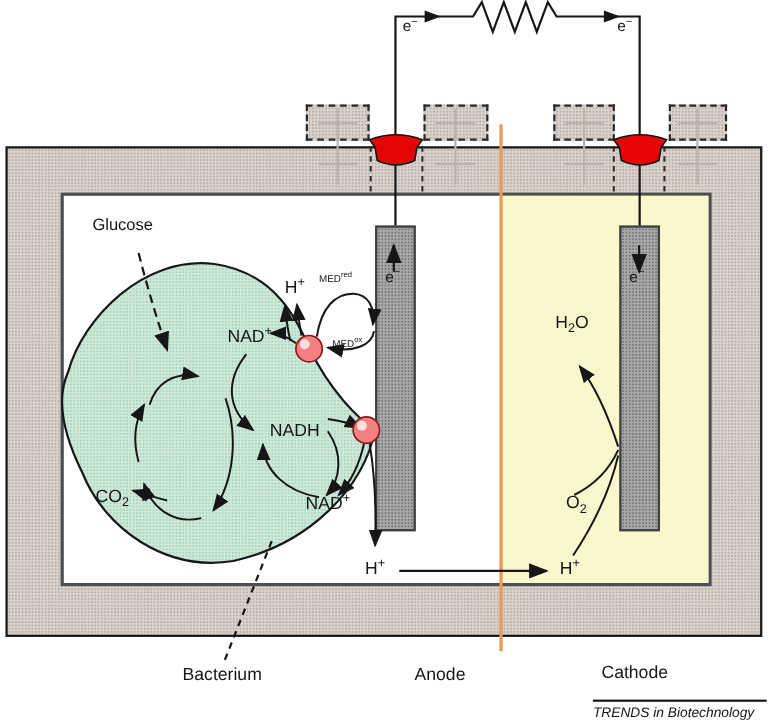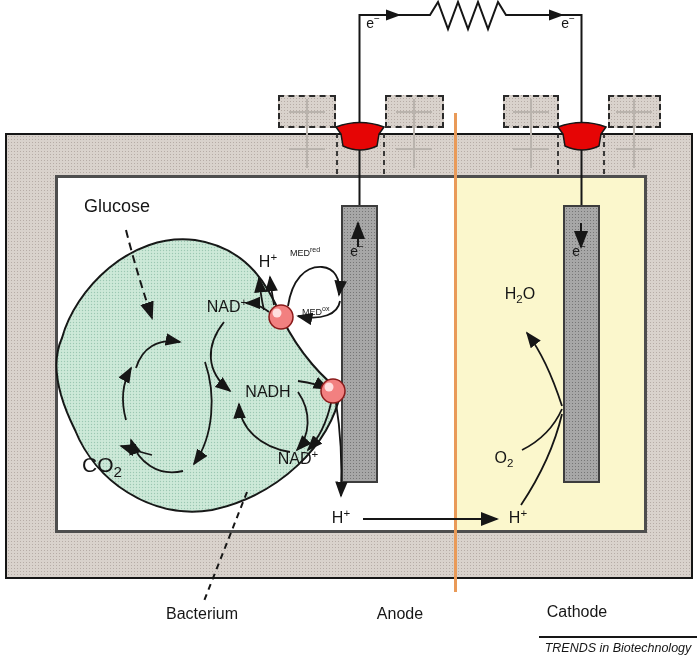--- a/index.html
+++ b/index.html
@@ -30,21 +30,21 @@
   svg.under{position:absolute;left:0;top:0;z-index:5;}
   svg.over{position:absolute;left:0;top:0;z-index:7;pointer-events:none;}
   
   .lbl{position:absolute;z-index:8;white-space:nowrap;font-size:16px;line-height:1;}
   .lbl.c{transform:translate(-50%,-50%);}
   .lbl sup{font-size:72%;vertical-align:super;line-height:0;}
   .lbl sub{font-size:72%;vertical-align:sub;line-height:0;}
   .lbl.tiny{font-size:9px;}
   .lbl.tiny sup{font-size:7px;}
   .caption{position:absolute;right:3px;top:636px;width:158px;border-top:2px solid #161616;
-        padding-top:3px;text-align:center;font-style:italic;font-size:12.5px;z-index:8;}
+        padding-top:3px;text-align:left;font-style:italic;font-size:12.5px;z-index:8;}
 </style>
 </head>
 <body>
 
 <div class="stage">
 
   <div class="wall"></div>
   <div class="chamber"></div>
   <div class="yellow"></div>
   <div class="membrane"></div>
@@ -151,63 +151,63 @@
     <path d="M247,492 L204,601" fill="none" stroke="#161616" stroke-width="2" stroke-dasharray="6 5"></path>
 
     <g>
       <circle cx="281" cy="317" r="12" fill="#f28080" stroke="#8a1a1a" stroke-width="1.5"></circle>
       <circle cx="277" cy="313" r="4.5" fill="#ffdede" stroke="none"></circle>
       <circle cx="333" cy="391" r="12" fill="#f28080" stroke="#8a1a1a" stroke-width="1.5"></circle>
       <circle cx="329" cy="387" r="4.5" fill="#ffdede" stroke="none"></circle>
     </g>
   </svg>
 
-  <div class="lbl" style="left:84px;top:197px;font-size:18px">
+  <div class="lbl" style="left:84px;top:197px;font-size:15px">
     <span>Glucose</span></div>
 
   <div class="lbl c" style="left:268px;top:262px">
     <span>H</span><sup>+</sup></div>
 
   <div class="lbl tiny" style="left:290px;top:249px">
     <span>MED</span><sup>red</sup></div>
 
   <div class="lbl tiny" style="left:302px;top:308px">
     <span>MED</span><sup>ox</sup></div>
 
   <div class="lbl c" style="left:227px;top:307px">
     <span>NAD</span><sup>+</sup></div>
 
   <div class="lbl c" style="left:268px;top:392px">
     <span>NADH</span></div>
 
   <div class="lbl c" style="left:298px;top:459px">
     <span>NAD</span><sup>+</sup></div>
 
-  <div class="lbl c" style="left:102px;top:464px;font-size:21px">
+  <div class="lbl c" style="left:102px;top:452px;font-size:16px">
     <span>CO</span><sub>2</sub></div>
 
   <div class="lbl c" style="left:373px;top:23px;font-size:14px">
     <span>e</span><sup>−</sup></div>
 
   <div class="lbl c" style="left:568px;top:23px;font-size:14px">
     <span>e</span><sup>−</sup></div>
 
   <div class="lbl c" style="left:357px;top:251px;font-size:14px">
     <span>e</span><sup>−</sup></div>
 
   <div class="lbl c" style="left:579px;top:251px;font-size:14px">
     <span>e</span><sup>−</sup></div>
 
   <div class="lbl c" style="left:341px;top:518px">
     <span>H</span><sup>+</sup></div>
 
   <div class="lbl c" style="left:518px;top:518px">
     <span>H</span><sup>+</sup></div>
 
-  <div class="lbl c" style="left:504px;top:458px">
+  <div class="lbl c" style="left:524px;top:458px">
     <span>O</span><sub>2</sub></div>
 
   <div class="lbl c" style="left:520px;top:294px">
     <span>H</span><sub>2</sub><span>O</span></div>
 
   <div class="lbl c" style="left:202px;top:614px">
     <span>Bacterium</span></div>
 
   <div class="lbl c" style="left:400px;top:614px">
     <span>Anode</span></div>

